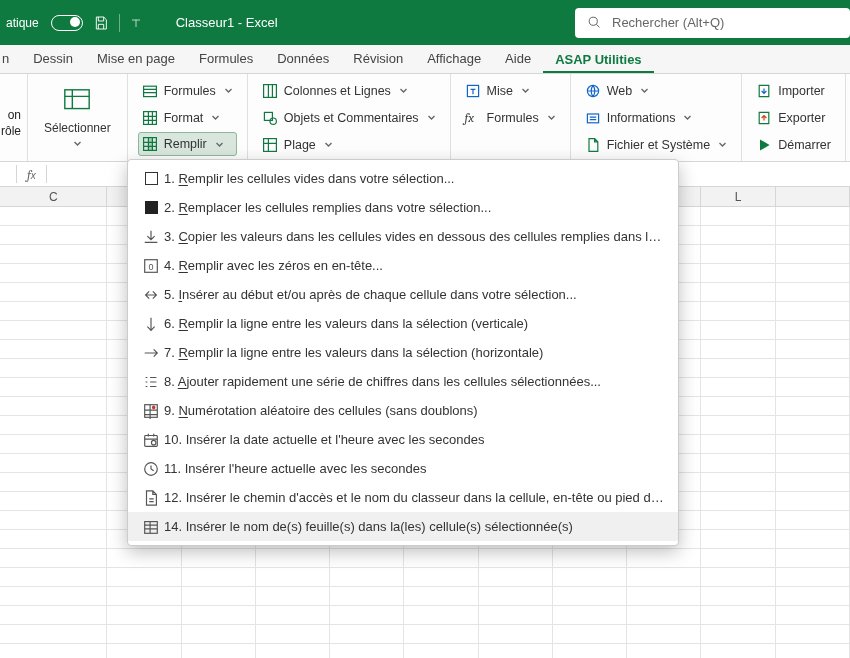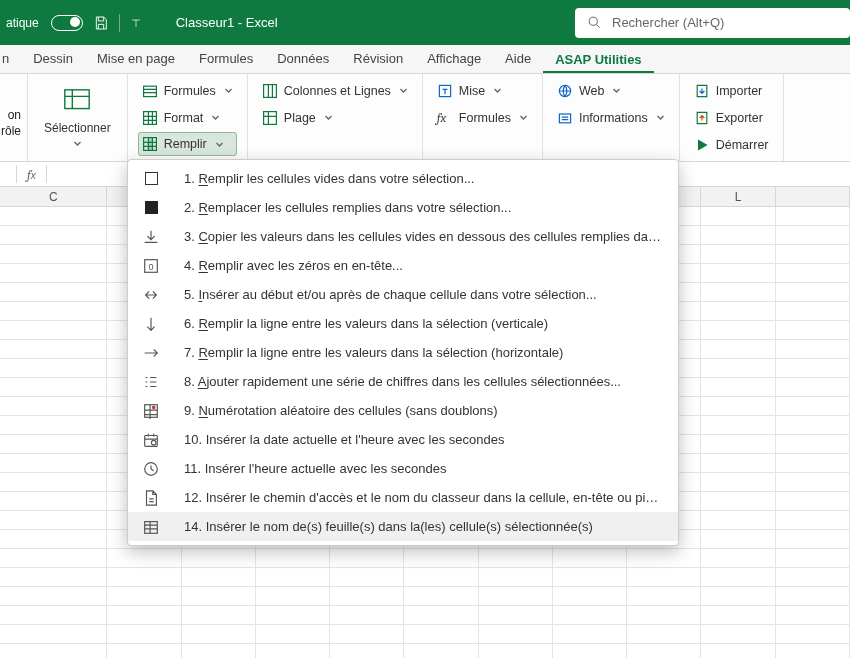--- a/index.html
+++ b/index.html
@@ -42,21 +42,21 @@
   
   .grid-wrap { position:absolute; top:187px; left:0; right:0; bottom:0; }
   .col-headers { display:flex; height:20px; }
   .ch { border-right:1px solid #d6d6d6; border-bottom:1px solid #d6d6d6; background:#f2f2f2; text-align:center; font-size:12px; color:#555; line-height:20px; }
   .rows { }
   .row { display:flex; height:19px; }
   .cell { border-right:1px solid #e4e4e4; border-bottom:1px solid #e4e4e4; }
 
   
   .menu { position:absolute; left:127px; top:159px; width:552px; background:#fff; border:1px solid #ccc; box-shadow:0 6px 18px rgba(0,0,0,0.25); border-radius:4px; padding:4px 0; z-index:50;}
-  .mitem { display:flex; align-items:center; gap:24px; height:29px; padding:0 14px; font-size:13px; color:#333;text-align:right; }
+  .mitem { display:flex; align-items:center; gap:4px; height:29px; padding:0 14px; font-size:13px; color:#333;text-align:right; }
   .mitem:hover, .mitem.hovered { background:#f0f0f0; }
   .micon { width:18px; height:18px; flex-shrink:0; display:flex; align-items:center; justify-content:center;}
   .micon svg { width:18px; height:18px; stroke:#555; fill:none; stroke-width:1.3; }
   .mitem u { text-decoration: underline; text-underline-offset:2px;}
   .mlabel { white-space:nowrap; overflow:hidden; text-overflow:ellipsis; }
   .empty-sq { width:13px;height:13px;border:1.5px solid #333;}
   .full-sq { width:13px;height:13px;background:#222;}
 
 </style>
 </head>
@@ -158,20 +158,30 @@
           <rect x="2" y="2" width="16" height="16"></rect>
           <path d="M8 2v16M13 2v16"></path>
         </svg>
       <span>Colonnes et Lignes</span>
         <svg class="chev" viewBox="0 0 12 12">
           <path d="M2 4l4 4 4-4"></path>
         </svg>
     </div>
     <div class="row3">
       <svg class="ric" viewBox="0 0 20 20">
+          <rect x="3" y="3" width="10" height="10"></rect>
+          <circle cx="14" cy="14" r="4"></circle>
+        </svg>
+      <span>Objets et Commentaires</span>
+        <svg class="chev" viewBox="0 0 12 12">
+          <path d="M2 4l4 4 4-4"></path>
+        </svg>
+    </div>
+    <div class="row3">
+      <svg class="ric" viewBox="0 0 20 20">
           <rect x="2" y="2" width="16" height="16"></rect>
           <path d="M2 8h16M8 2v16"></path>
         </svg>
       <span>Plage</span>
         <svg class="chev" viewBox="0 0 12 12">
           <path d="M2 4l4 4 4-4"></path>
         </svg>
     </div>
   </div>
 
@@ -205,20 +215,29 @@
         <svg class="chev" viewBox="0 0 12 12">
           <path d="M2 4l4 4 4-4"></path>
         </svg>
     </div>
     <div class="row3">
       <svg class="ric blue" viewBox="0 0 20 20">
           <rect x="3" y="5" width="14" height="11"></rect>
           <path d="M6 9h8M6 12h8"></path>
         </svg>
       <span>Informations</span>
+        <svg class="chev" viewBox="0 0 12 12">
+          <path d="M2 4l4 4 4-4"></path>
+        </svg>
+    </div>
+    <div class="row3">
+      <svg class="ric" viewBox="0 0 20 20">
+          <path d="M5 2h7l4 4v12H5z M12 2v4h4"></path>
+        </svg>
+      <span>Fichier et Système</span>
         <svg class="chev" viewBox="0 0 12 12">
           <path d="M2 4l4 4 4-4"></path>
         </svg>
     </div>
   </div>
 
   <div class="group">
     <div class="row3">
       <svg class="ric" viewBox="0 0 20 20">
           <path d="M4 3h12v14H4z"></path>

